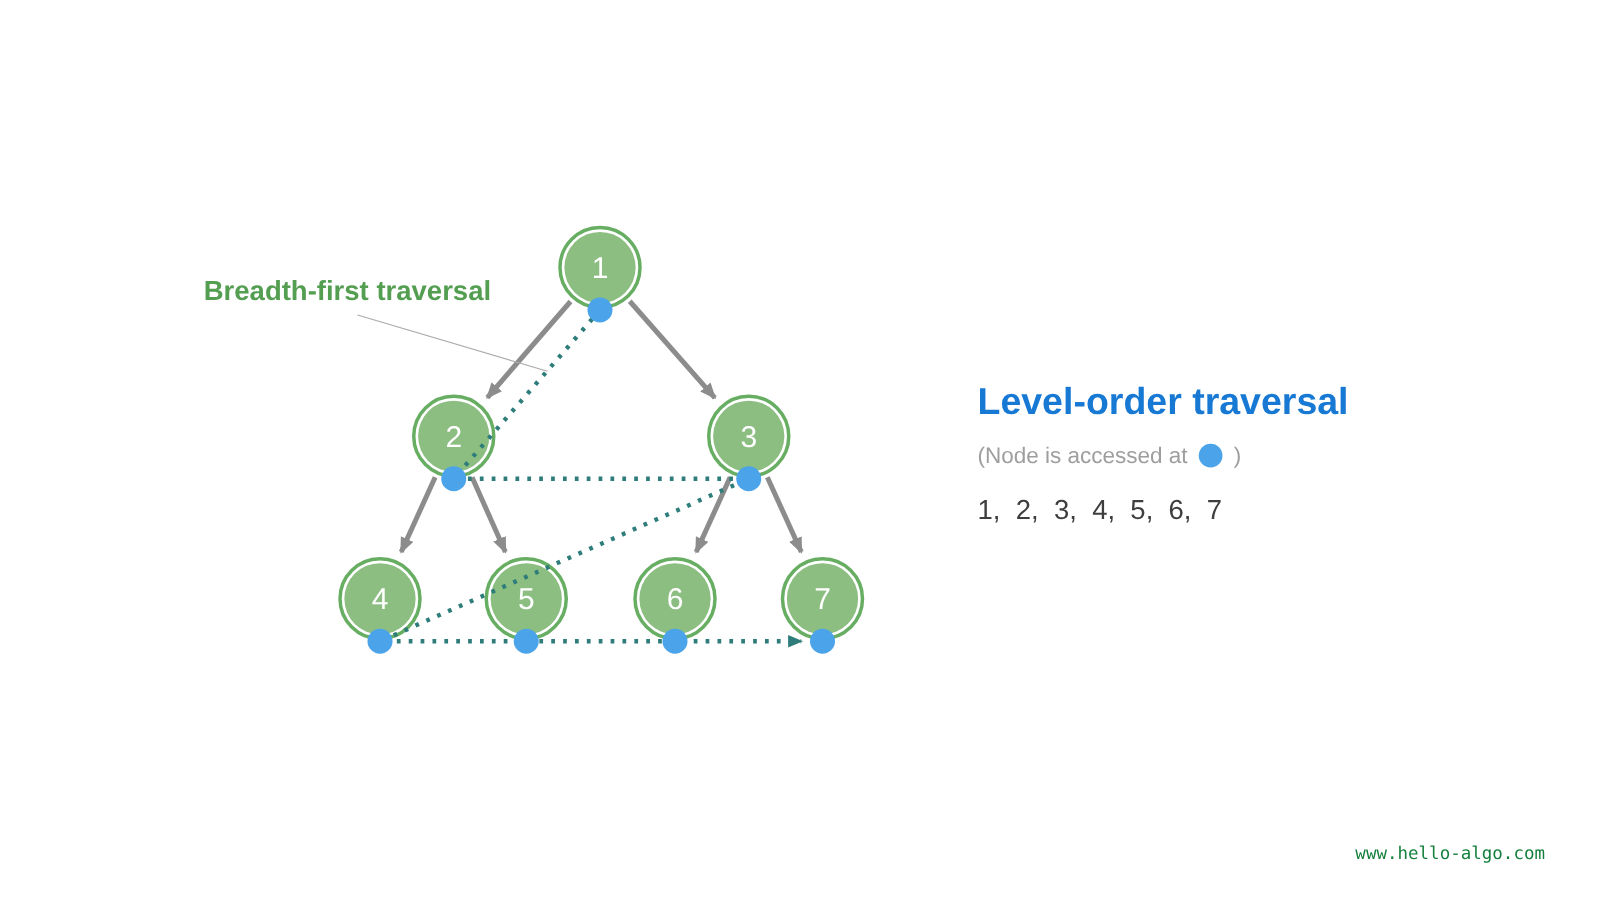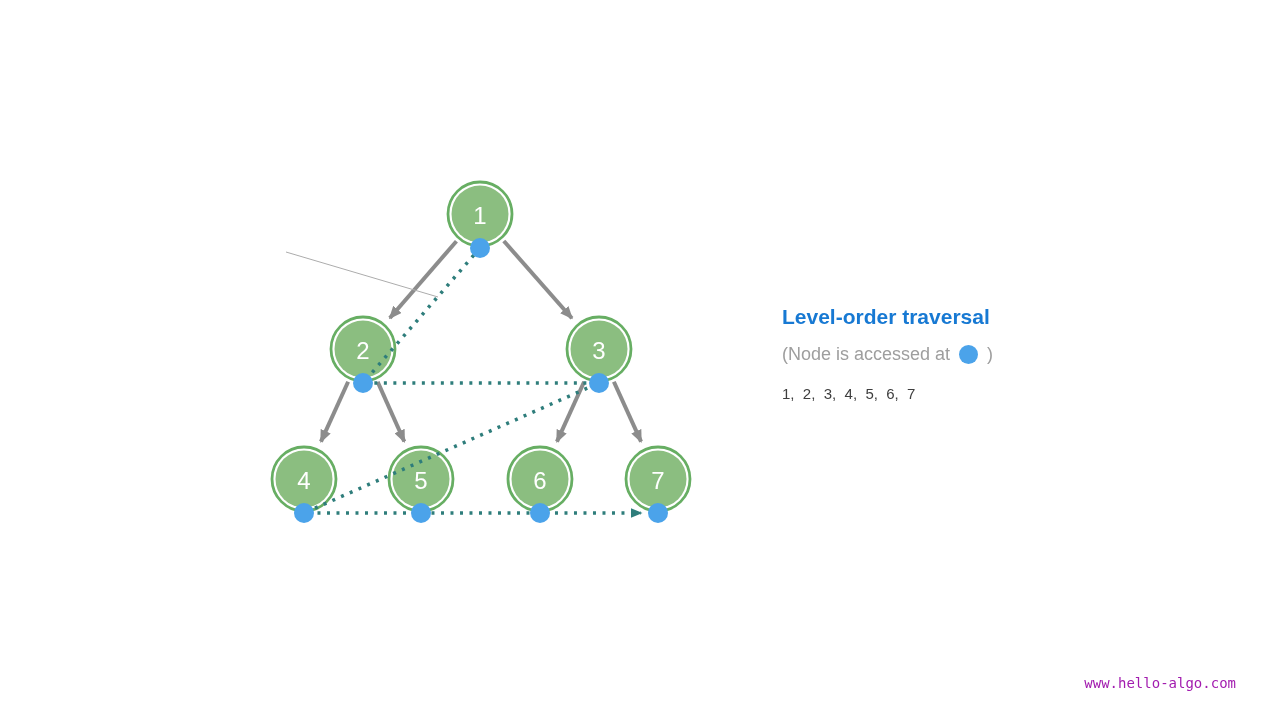--- a/index.html
+++ b/index.html
@@ -28,21 +28,21 @@
     font-weight: 700;
     color: #549E52;
     white-space: nowrap;
   }
   .legend {
     position: absolute;
     left: 782px;
     top: 305px;
   }
   .legend-title {
-    font-size: 21px;
+    font-size: 30px;
     font-weight: 700;
     color: #1779D3;
     white-space: nowrap;
   }
   .legend-note {
     margin-top: 15px;
     display: flex;
     align-items: center;
     font-size: 18px;
     color: #9E9E9E;
@@ -51,31 +51,31 @@
   .legend-note .access-dot {
     display: inline-block;
     width: 19px;
     height: 19px;
     border-radius: 50%;
     background: #4BA3EA;
     margin: 0 9px 0 9px;
   }
   .legend-seq {
     margin-top: 20px;
-    font-size: 15px;
+    font-size: 22px;
     color: #3E3E3E;
     white-space: pre;
   }
   .watermark {
     position: absolute;
     right: 44px;
     top: 675px;
     font-family: "DejaVu Sans Mono", "Liberation Mono", monospace;
     font-size: 14px;
-    color: #a21caf;
+    color: #15803d;
     white-space: nowrap;
     text-align: center;
   }
 </style>
 </head>
 <body>
 
 <div class="canvas">
 
   <svg id="tree-svg" class="diagram" width="1280" height="720">
@@ -132,20 +132,21 @@
       <polyline points="480,248 363,383 599,383 304,513 641,513" fill="none" stroke="#2E7D7B" stroke-width="3.5" stroke-dasharray="3 6.5" marker-end="url(#arrow-teal)"></polyline>
       <circle cx="480" cy="248" r="10" fill="#4BA3EA"></circle>
       <circle cx="363" cy="383" r="10" fill="#4BA3EA"></circle>
       <circle cx="599" cy="383" r="10" fill="#4BA3EA"></circle>
       <circle cx="304" cy="513" r="10" fill="#4BA3EA"></circle>
       <circle cx="421" cy="513" r="10" fill="#4BA3EA"></circle>
       <circle cx="540" cy="513" r="10" fill="#4BA3EA"></circle>
       <circle cx="658" cy="513" r="10" fill="#4BA3EA"></circle>
     </svg>
 
+  <div class="label-breadth">Breadth-first traversal</div>
 
   <div class="legend">
     <div class="legend-title">Level-order traversal</div>
     <div class="legend-note">
       <span>(Node is accessed at</span>
       <span class="access-dot"></span>
       <span>)</span>
     </div>
     <div class="legend-seq">1,  2,  3,  4,  5,  6,  7</div>
   </div>

